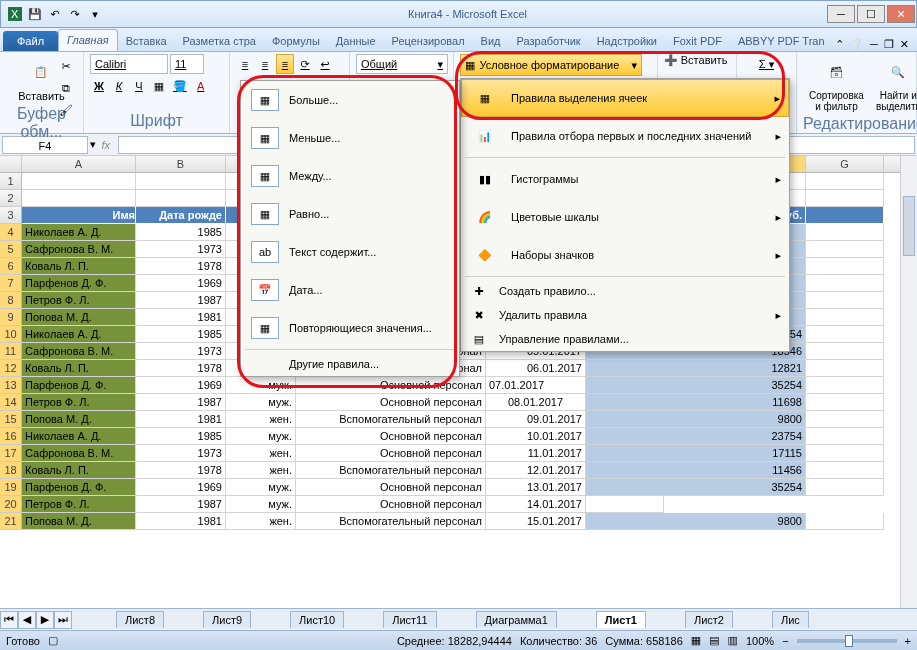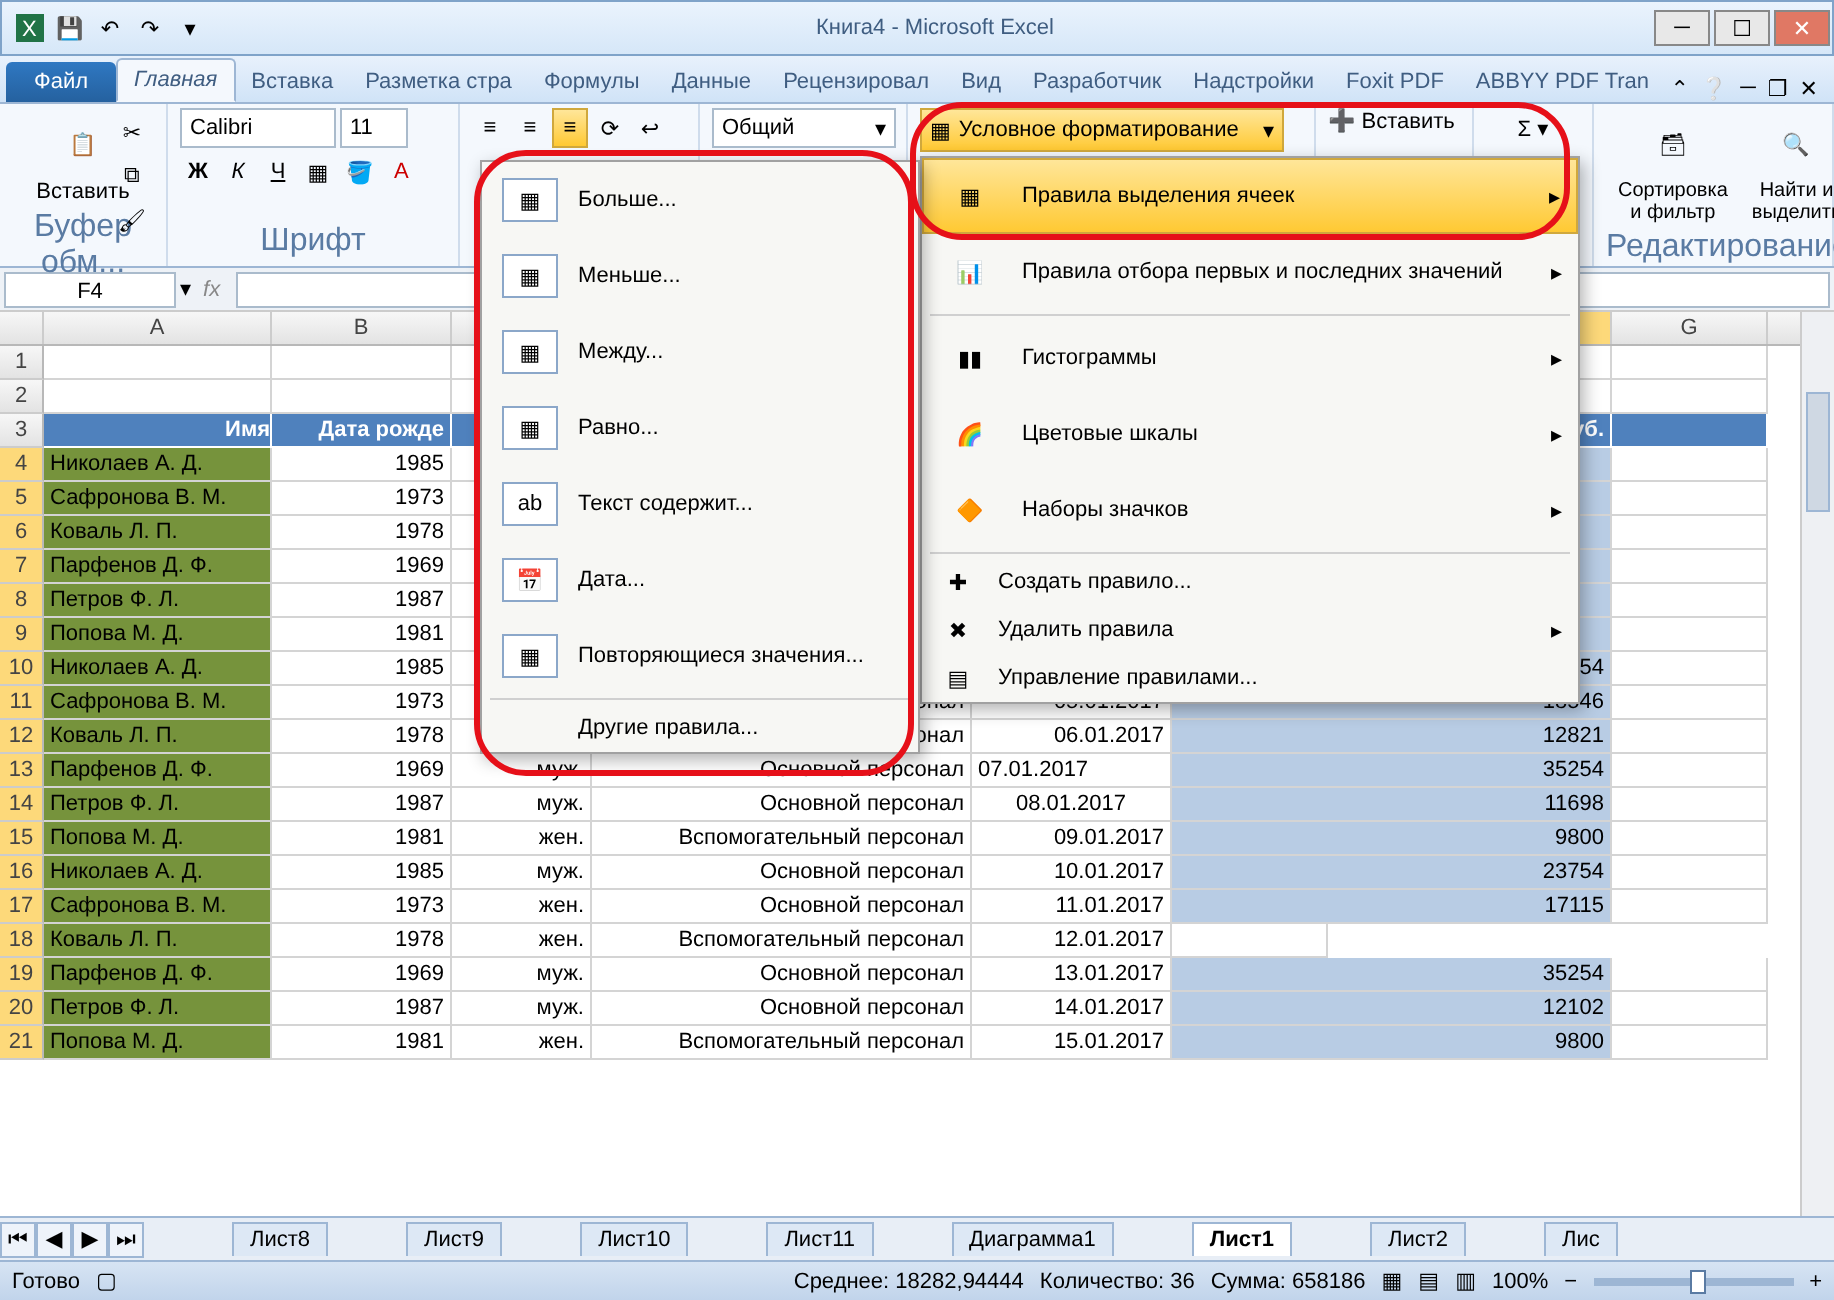--- a/index.html
+++ b/index.html
@@ -18,21 +18,21 @@
 .tabrow { height:24px; background:linear-gradient(#e8f1fc,#d0e3f7); display:flex; align-items:flex-end; border-bottom:1px solid #9db6d4; }
 .filetab { background:linear-gradient(#2f78c2,#25619f); color:#fff; padding:4px 14px; margin-left:3px; border-radius:3px 3px 0 0; }
 .tab { padding:4px 8px; color:#3f5d81; cursor:pointer; }
 .tab.active { background:#f4f8fd; border:1px solid #9db6d4; border-bottom:1px solid #f4f8fd; border-radius:3px 3px 0 0;font-style:italic; }
 .tabrow-right { margin-left:auto; display:flex; gap:6px; padding-right:8px; }
 
 
 .ribbon { height:82px; background:#f4f8fd; border-bottom:1px solid #9db6d4; display:flex; position:relative; }
 .rgroup { border-right:1px solid #cfdcec; padding:2px 6px; display:flex; flex-direction:column; justify-content:space-between; }
 .rgroup-label { font-size:16px; color:#5a7ba3; text-align:center; padding:1px 0; }
-.rgroup-body { display:flex; flex-direction:column; gap:2px; }
+.rgroup-body { display:flex; flex-direction:column; gap:2px;text-decoration:underline; }
 .rbtn-row { display:flex; gap:2px; align-items:center; }
 .rbtn { padding:1px 2px; min-width:18px; height:20px; display:flex; align-items:center; justify-content:center; border:1px solid transparent; }
 .rbtn.hl { background:linear-gradient(#ffe699,#ffc933); border:1px solid #d0a83c; }
 .rdrop { display:flex; align-items:center; border:1px solid #abc; height:20px; padding:0 4px; background:#fff; }
 .bigbtn { display:flex; flex-direction:column; align-items:center; padding:2px 6px; gap:2px; }
 .bigbtn-icon { width:32px; height:32px; display:flex; align-items:center; justify-content:center; }
 
 
 .cf-btn-wrap { position:absolute; left:460px; top:2px; width:182px; height:22px; background:linear-gradient(#ffe699,#ffc933); border:1px solid #d0a83c; display:flex; align-items:center; padding:0 4px; }
 
@@ -442,40 +442,40 @@
           <div class="cell cF" style="text-align:right;background:#b8cce4">17115</div>
           <div class="cell cG"></div>
         </div>
         <div class="row data">
           <div class="rh sel">18</div>
           <div class="cell cA">Коваль Л. П.</div>
           <div class="cell cB" style="text-align:right">1978</div>
           <div class="cell cC" style="text-align:right">жен.</div>
           <div class="cell cD" style="text-align:right">Вспомогательный персонал</div>
           <div class="cell cE" style="text-align:right">12.01.2017</div>
+          <div class="cell cF" style="text-align:right;background:#b8cce4">11456</div>
           <div class="cell cG"></div>
         </div>
         <div class="row data">
           <div class="rh sel">19</div>
           <div class="cell cA">Парфенов Д. Ф.</div>
           <div class="cell cB" style="text-align:right">1969</div>
           <div class="cell cC" style="text-align:right">муж.</div>
           <div class="cell cD" style="text-align:right">Основной персонал</div>
           <div class="cell cE" style="text-align:right">13.01.2017</div>
           <div class="cell cF" style="text-align:right;background:#b8cce4">35254</div>
           <div class="cell cG"></div>
         </div>
         <div class="row data">
           <div class="rh sel">20</div>
           <div class="cell cA">Петров Ф. Л.</div>
           <div class="cell cB" style="text-align:right">1987</div>
           <div class="cell cC" style="text-align:right">муж.</div>
           <div class="cell cD" style="text-align:right">Основной персонал</div>
           <div class="cell cE" style="text-align:right">14.01.2017</div>
-          <div class="cell cF" style="text-align:right;background:#b8cce4">12102</div>
           <div class="cell cG"></div>
         </div>
         <div class="row data">
           <div class="rh sel">21</div>
           <div class="cell cA">Попова М. Д.</div>
           <div class="cell cB" style="text-align:right">1981</div>
           <div class="cell cC" style="text-align:right">жен.</div>
           <div class="cell cD" style="text-align:right">Вспомогательный персонал</div>
           <div class="cell cE" style="text-align:right">15.01.2017</div>
           <div class="cell cF" style="text-align:right;background:#b8cce4">9800</div>

